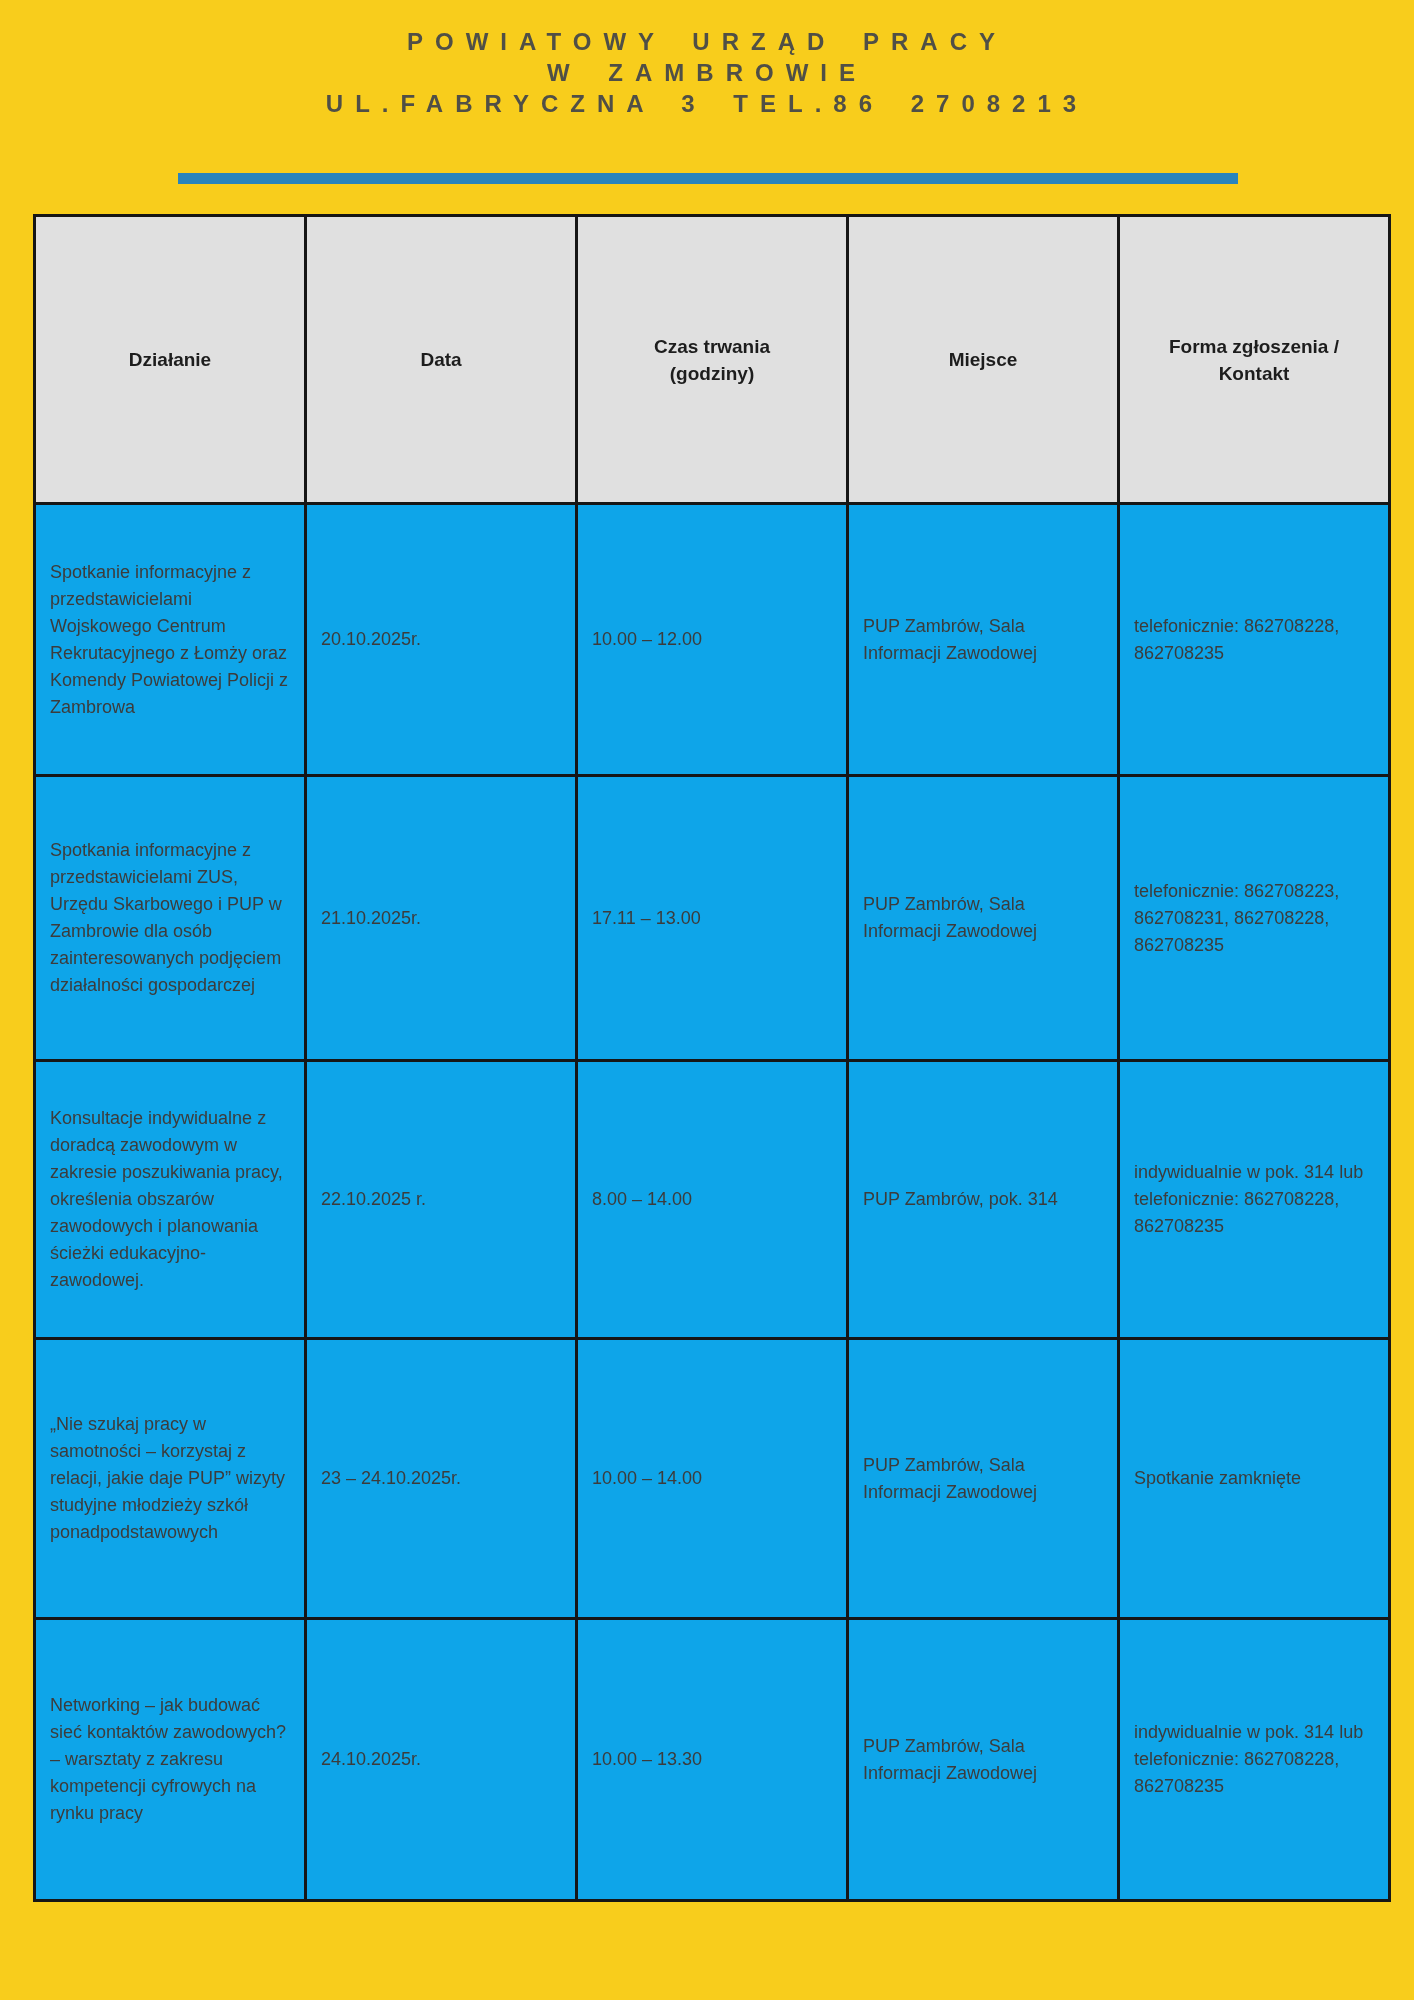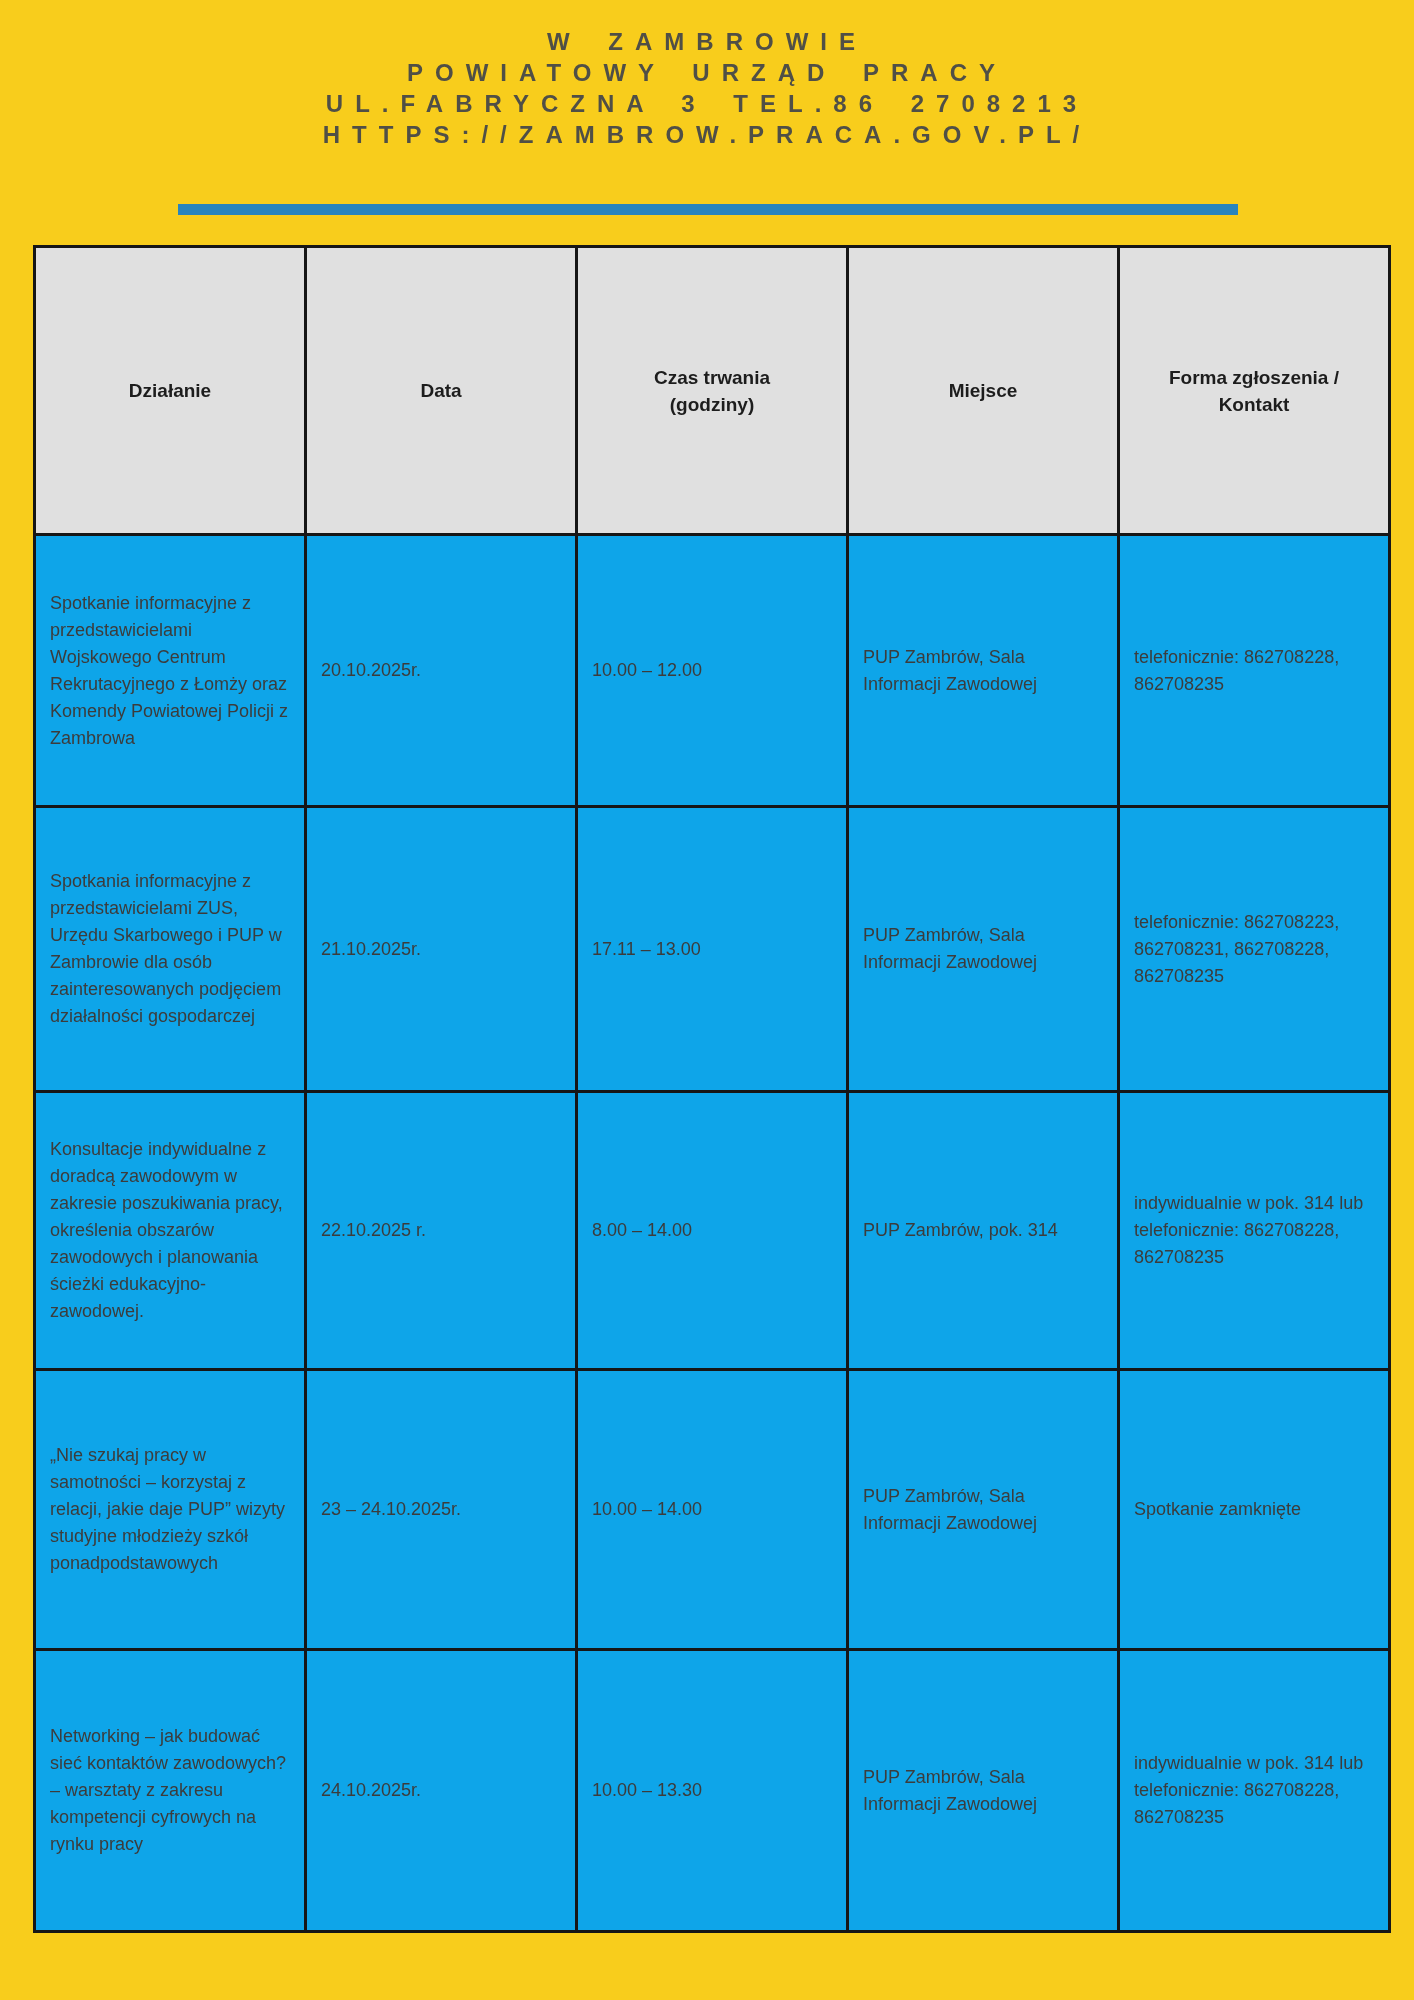--- a/index.html
+++ b/index.html
@@ -71,24 +71,23 @@
   table.events tbody tr.r3 { height: 280px; }
   table.events tbody tr.r4 { height: 282px; }
   table.events td { background: #0ea5e9; text-align: left; }
 </style>
 </head>
 <body>
 
 <div class="page">
 
   <header class="letterhead">
+    <div class="hline">POWIATOWY URZĄD PRACY</div>
     <div class="hline">W ZAMBROWIE</div>
-    <div class="hline">POWIATOWY URZĄD PRACY</div>
     <div class="hline">UL.FABRYCZNA 3 TEL.86 2708213</div>
-    <div class="hline">HTTPS://ZAMBROW.PRACA.GOV.PL/</div>
     <div class="divider"></div>
   </header>
 
   <table class="events">
     <colgroup>
       <col>
         <col>
         <col>
         <col>
         <col>

